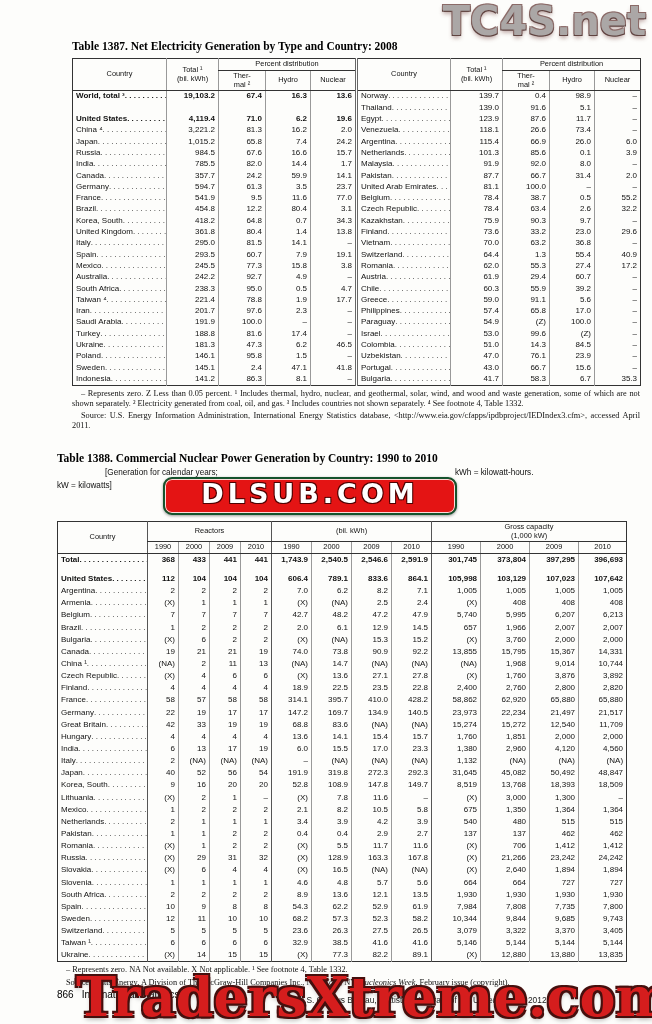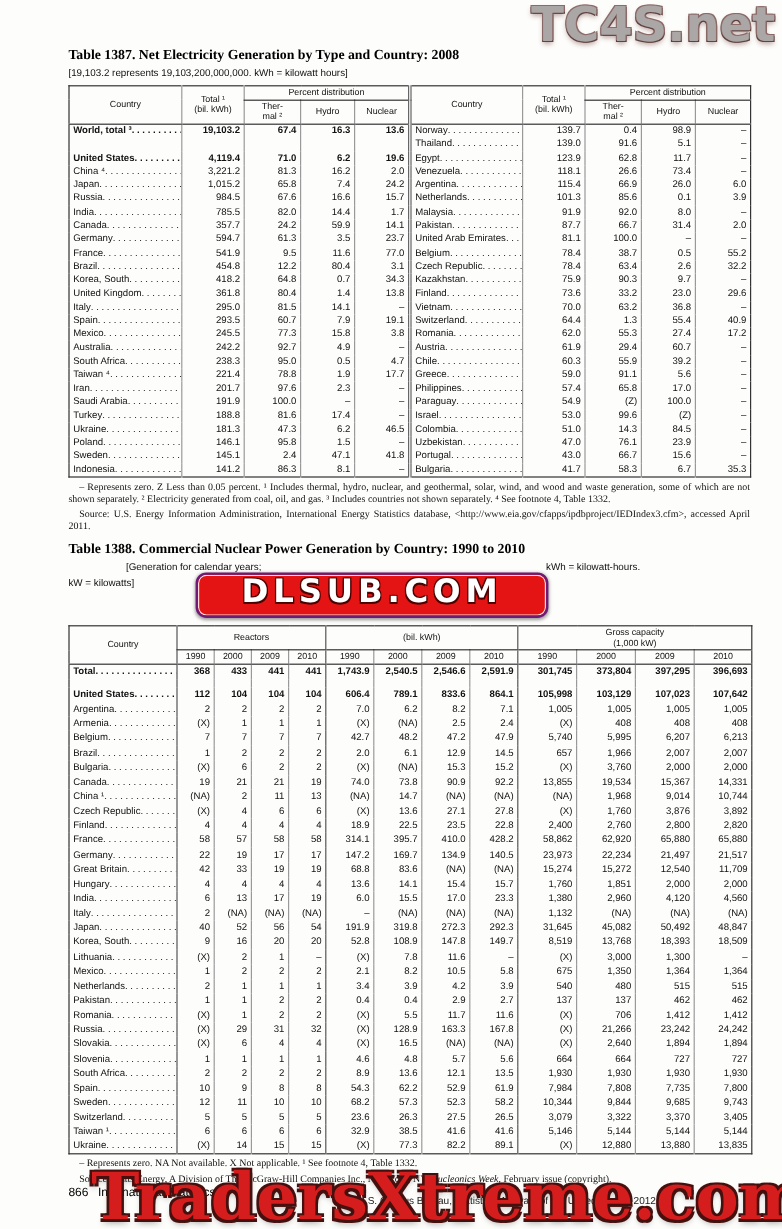--- a/index.html
+++ b/index.html
@@ -4,21 +4,21 @@
 <style>
   html,body{margin:0;padding:0;}
   body{
     width:652px;height:1024px;position:relative;overflow:hidden;
     background:#fdfdfb;color:#111;
     font-family:"Liberation Sans",sans-serif;
   }
   .page{position:absolute;inset:0;}
 
   
-  #block-1387{position:absolute;left:57px;top:40px;width:568px;}
+  #block-1387{position:absolute;left:72px;top:40px;width:568px;}
   #block-1388{position:absolute;left:57px;top:452px;width:641px;}
 
   .tbl-title{
     font-family:"Liberation Serif",serif;font-weight:bold;
     font-size:11.5px;line-height:13px;margin:0;color:#000;
   }
   .tbl-subtitle{font-size:8.2px;line-height:9.5px;margin-top:3px;color:#111;}
   .sub1388{position:relative;padding-left:48px;}
   .sub-right{position:absolute;left:398px;top:0;white-space:nowrap;}
 
@@ -65,21 +65,21 @@
 
   
   .wm-top{
     position:absolute;top:-2px;right:6px;z-index:50;white-space:nowrap;
     font-family:"DejaVu Sans",sans-serif;font-weight:bold;font-size:40px;
     color:#aba7a6;
     text-shadow:-1px -1px 0 #8b6b68,1px -1px 0 #8b6b68,-1px 1px 0 #5f4340,1px 1px 0 #5f4340,0 3px 4px rgba(110,60,55,.45);
   }
   .wm-mid{
     position:absolute;top:477px;left:163px;width:290px;height:34px;z-index:50;
-    background:#e41414;border:2px solid #701a75;border-radius:9px;
+    background:#e41414;border:2px solid #14532d;border-radius:9px;
     box-shadow:0 0 0 1px #ffd9d9 inset,0 1px 3px rgba(0,0,0,.4);
     font-family:"DejaVu Sans",sans-serif;font-weight:bold;font-size:27px;line-height:30px;
     letter-spacing:4px;text-align:center;color:#fff;
     text-shadow:-1px -1px 0 #4d0202,1px -1px 0 #4d0202,-1px 1px 0 #4d0202,1px 1px 0 #4d0202;
   }
   .wm-bottom{
     position:absolute;bottom:-5px;left:76px;z-index:50;white-space:nowrap;
     font-family:"DejaVu Serif",serif;font-weight:bold;font-size:54px;
     color:#d51d1d;letter-spacing:0px;
     text-shadow:-2px -2px 0 #45100e,2px -2px 0 #45100e,-2px 2px 0 #45100e,2px 2px 0 #45100e,0 3px 5px rgba(0,0,0,.35);
@@ -87,21 +87,20 @@
 </style>
 </head>
 <body>
 
 <div class="page">
 
   <div class="wm-top">TC4S.net</div>
 
   <section id="block-1387">
     <h2 class="tbl-title">Table 1387. Net Electricity Generation by Type and Country: 2008</h2>
-    <div class="tbl-subtitle">[19,103.2 represents 19,103,200,000,000. kWh = kilowatt hours]</div>
 
     <table class="dtable t1387">
       <colgroup>
         <col style="width:94px">
           <col style="width:52px">
           <col style="width:47px">
           <col style="width:45px">
           <col style="width:46px">
         <col style="width:94px">
           <col style="width:52px">
@@ -182,21 +181,21 @@
             <td class="num vl b">71.0</td>
             <td class="num vl b">6.2</td>
             <td class="num vl b">19.6</td>
             <td class="c-country sep">
               <div class="lead">
                 <span class="nm">Egypt</span>
                 <span class="dots"></span>
               </div>
             </td>
             <td class="num vl">123.9</td>
-            <td class="num vl">62.8</td>
+            <td class="num vl">87.6</td>
             <td class="num vl">11.7</td>
             <td class="num vl">–</td>
           </tr>
           <tr>
             <td class="c-country">
               <div class="lead">
                 <span class="nm">China ⁴</span>
                 <span class="dots"></span>
               </div>
             </td>
@@ -918,21 +917,21 @@
             </td>
             <td class="num gsep">19</td>
             <td class="num vl">21</td>
             <td class="num vl">21</td>
             <td class="num vl">19</td>
             <td class="num gsep">74.0</td>
             <td class="num vl">73.8</td>
             <td class="num vl">90.9</td>
             <td class="num vl">92.2</td>
             <td class="num gsep">13,855</td>
-            <td class="num vl">19,534</td>
+            <td class="num vl">15,795</td>
             <td class="num vl">15,367</td>
             <td class="num vl">14,331</td>
           </tr>
           <tr>
             <td class="c-country">
               <div class="lead">
                 <span class="nm">China ¹</span>
                 <span class="dots"></span>
               </div>
             </td>

